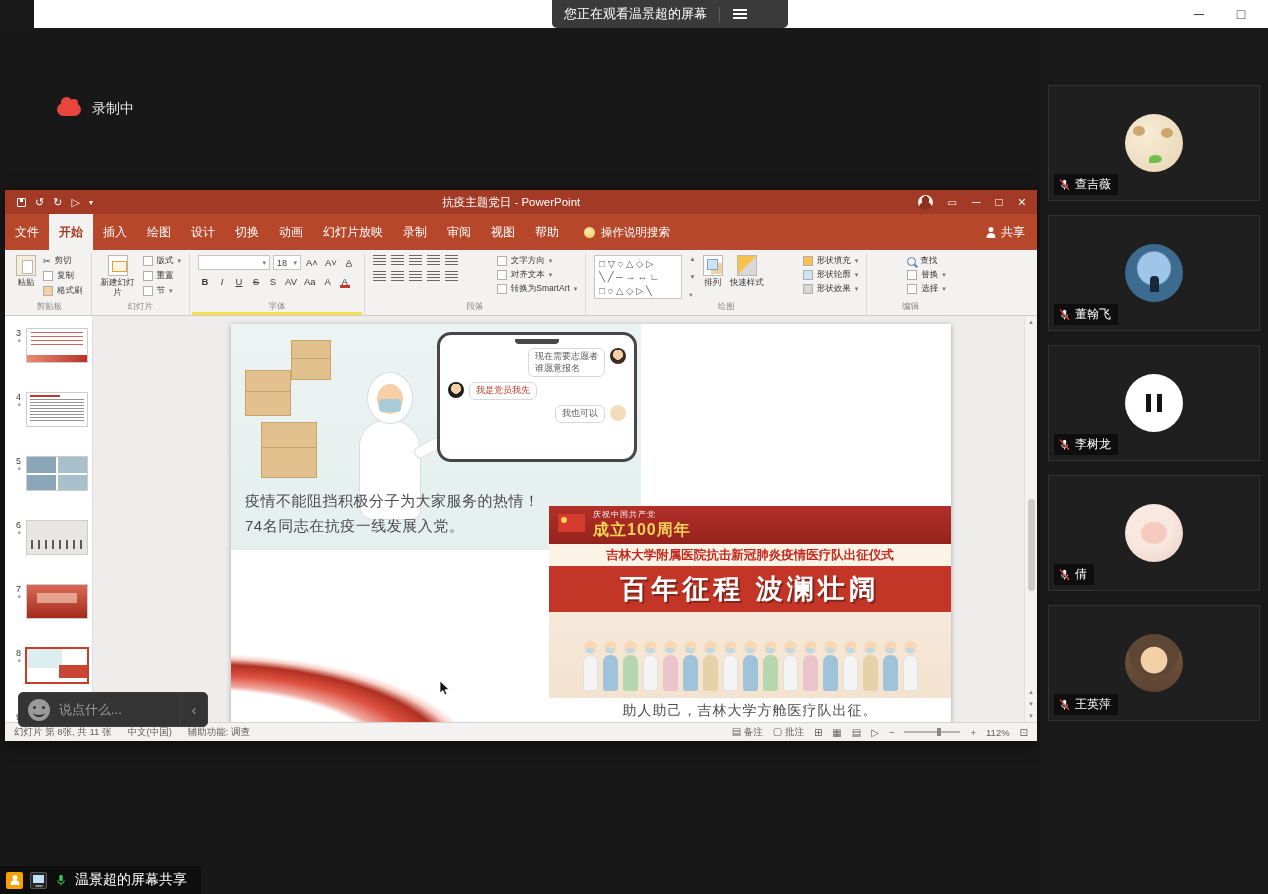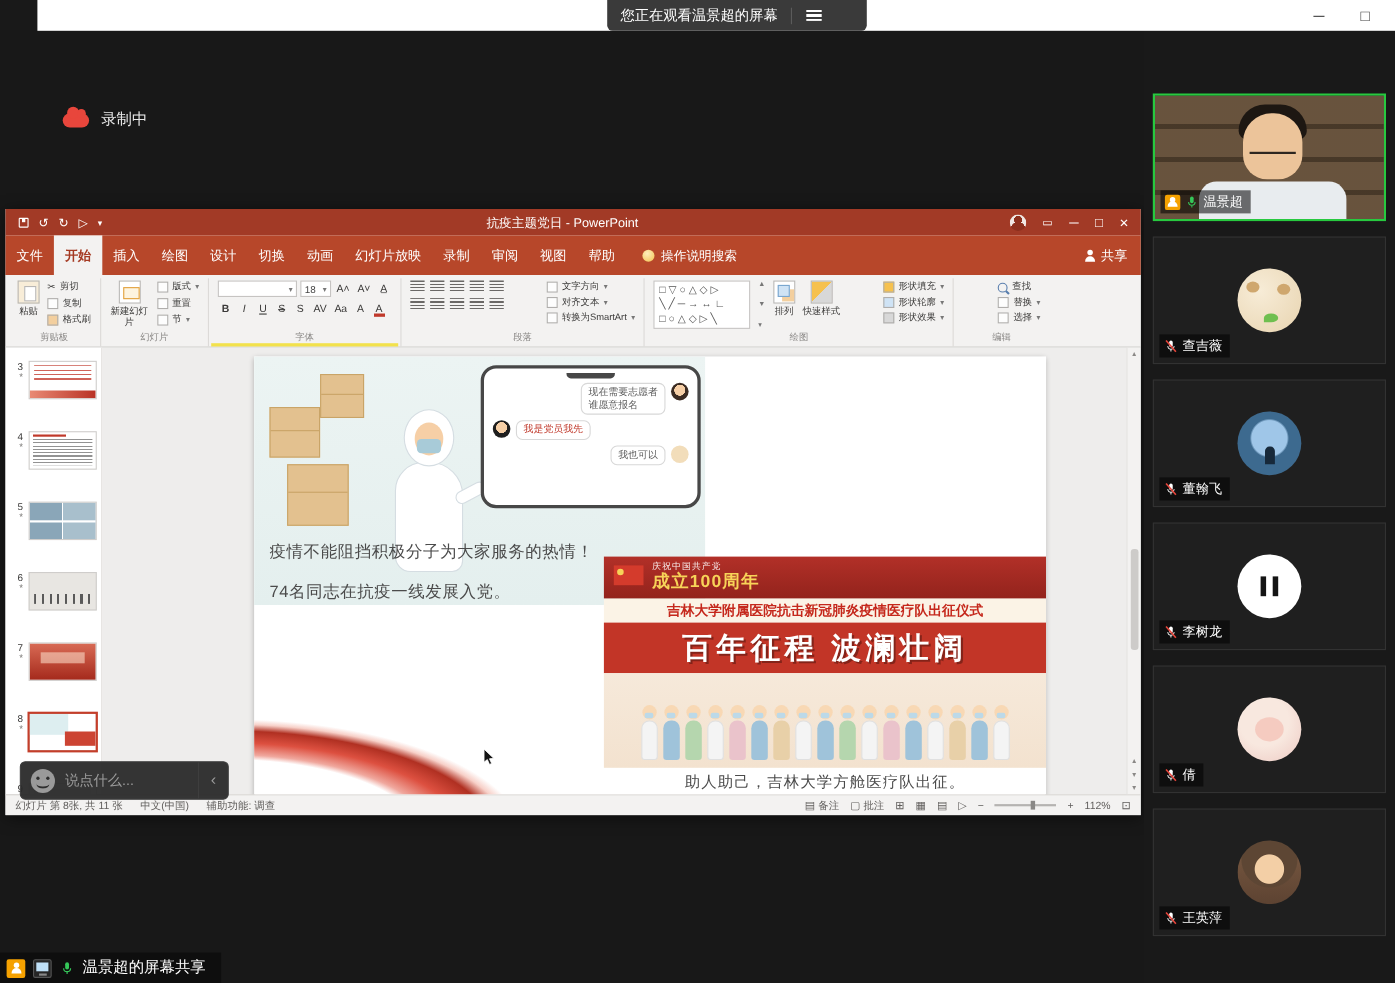--- a/index.html
+++ b/index.html
@@ -127,21 +127,21 @@
   .msgs { display:flex; flex-direction:column; gap:5px; font-size:9px; color:#5a5a5a; }
   .mrow { display:flex; align-items:flex-start; gap:5px; }
   .mrow.right { justify-content:flex-end; }
   .bubble { border:1px solid #d8d8d8; border-radius:6px; padding:2px 6px; background:#fff; line-height:1.3; white-space:nowrap; }
   .bubble.em { color:#c0392b; }
   .pav { width:16px; height:16px; border-radius:50%; flex:0 0 auto; }
   .pav-girl { background:radial-gradient(circle at 50% 42%,#f6cfa6 0 40%,#3b2b22 42%); }
   .pav-boy  { background:radial-gradient(circle at 50% 42%,#f6cfa6 0 40%,#1e1e1e 42%); }
   .pav-cat  { background:#f2ddba; }
   .cap { position:absolute; left:14px; font-size:15px; color:#4b4b4b; letter-spacing:.5px; white-space:nowrap; }
-  .cap1 { top:168px; } .cap2 { top:193px;margin-top:12px; }
+  .cap1 { top:168px; } .cap2 { top:193px; }
 
   .banner { position:absolute; left:318px; top:182px; width:402px; height:192px; }
   .bn-top { height:38px; background:linear-gradient(#b23028,#93231c); color:#fff; position:relative; display:flex; align-items:center; padding-left:44px; }
   .bn-flag { position:absolute; left:9px; top:8px; width:27px; height:18px; background:#d43b2c; }
   .bn-flag::after { content:""; position:absolute; left:3px; top:3px; width:6px; height:6px; background:#f7d358; border-radius:50%; }
   .bn-texts { display:flex; flex-direction:column; line-height:1.25; }
   .bn-small { font-size:8px; opacity:.92; letter-spacing:1px; }
   .bn-anniv { font-size:16px; font-weight:bold; color:#f7d358; letter-spacing:1px; }
   .bn-title { height:22px; background:#fbf3e6; display:flex; align-items:center; justify-content:center; color:#c5281c; font-weight:bold; font-size:12.5px; white-space:nowrap; }
   .bn-callig { height:46px; background:#c23527; display:flex; align-items:center; justify-content:center; color:#fff;
@@ -686,39 +686,20 @@
       <rect x="6" y="2" width="4" height="7.5" rx="2" fill="#35c759"></rect>
       <path d="M4.4 8.2a3.6 3.6 0 0 0 7.2 0" fill="none" stroke="#35c759" stroke-width="1.2"></path>
       <line x1="8" y1="12" x2="8" y2="14.2" stroke="#35c759" stroke-width="1.2"></line>
     </svg>
     <span class="sb-label">温景超的屏幕共享</span>
   </div>
 </div>
 
 <div class="sidebar">
 
-  <div class="tile video">
-    <div class="feed">
-      <span class="feed-hair"></span>
-        <span class="feed-head"></span>
-        <span class="feed-glasses"></span>
-        <span class="feed-body"></span>
-    </div>
-    <div class="chip" actable="false">
-      <span class="member-badge">
-          <span class="picon"></span>
-        </span>
-      <svg class="micsvg" width="13" height="13" viewBox="0 0 16 16">
-        <rect x="6" y="2" width="4" height="7.5" rx="2" fill="#35c759"></rect>
-        <path d="M4.4 8.2a3.6 3.6 0 0 0 7.2 0" fill="none" stroke="#35c759" stroke-width="1.2"></path>
-        <line x1="8" y1="12" x2="8" y2="14.2" stroke="#35c759" stroke-width="1.2"></line>
-      </svg>
-      <span>温景超</span>
-    </div>
-  </div>
 
   <div class="tile">
     <span class="avatar av-cat"></span>
     <div class="chip">
       <svg class="micsvg" width="13" height="13" viewBox="0 0 16 16">
         <rect x="6" y="2" width="4" height="7.5" rx="2" fill="#ffffff"></rect>
         <path d="M4.4 8.2a3.6 3.6 0 0 0 7.2 0" fill="none" stroke="#ffffff" stroke-width="1.1"></path>
         <line x1="8" y1="12" x2="8" y2="14.2" stroke="#ffffff" stroke-width="1.1"></line>
         <line x1="2.5" y1="2" x2="13.5" y2="14.5" stroke="#e8463c" stroke-width="1.8"></line>
       </svg>

